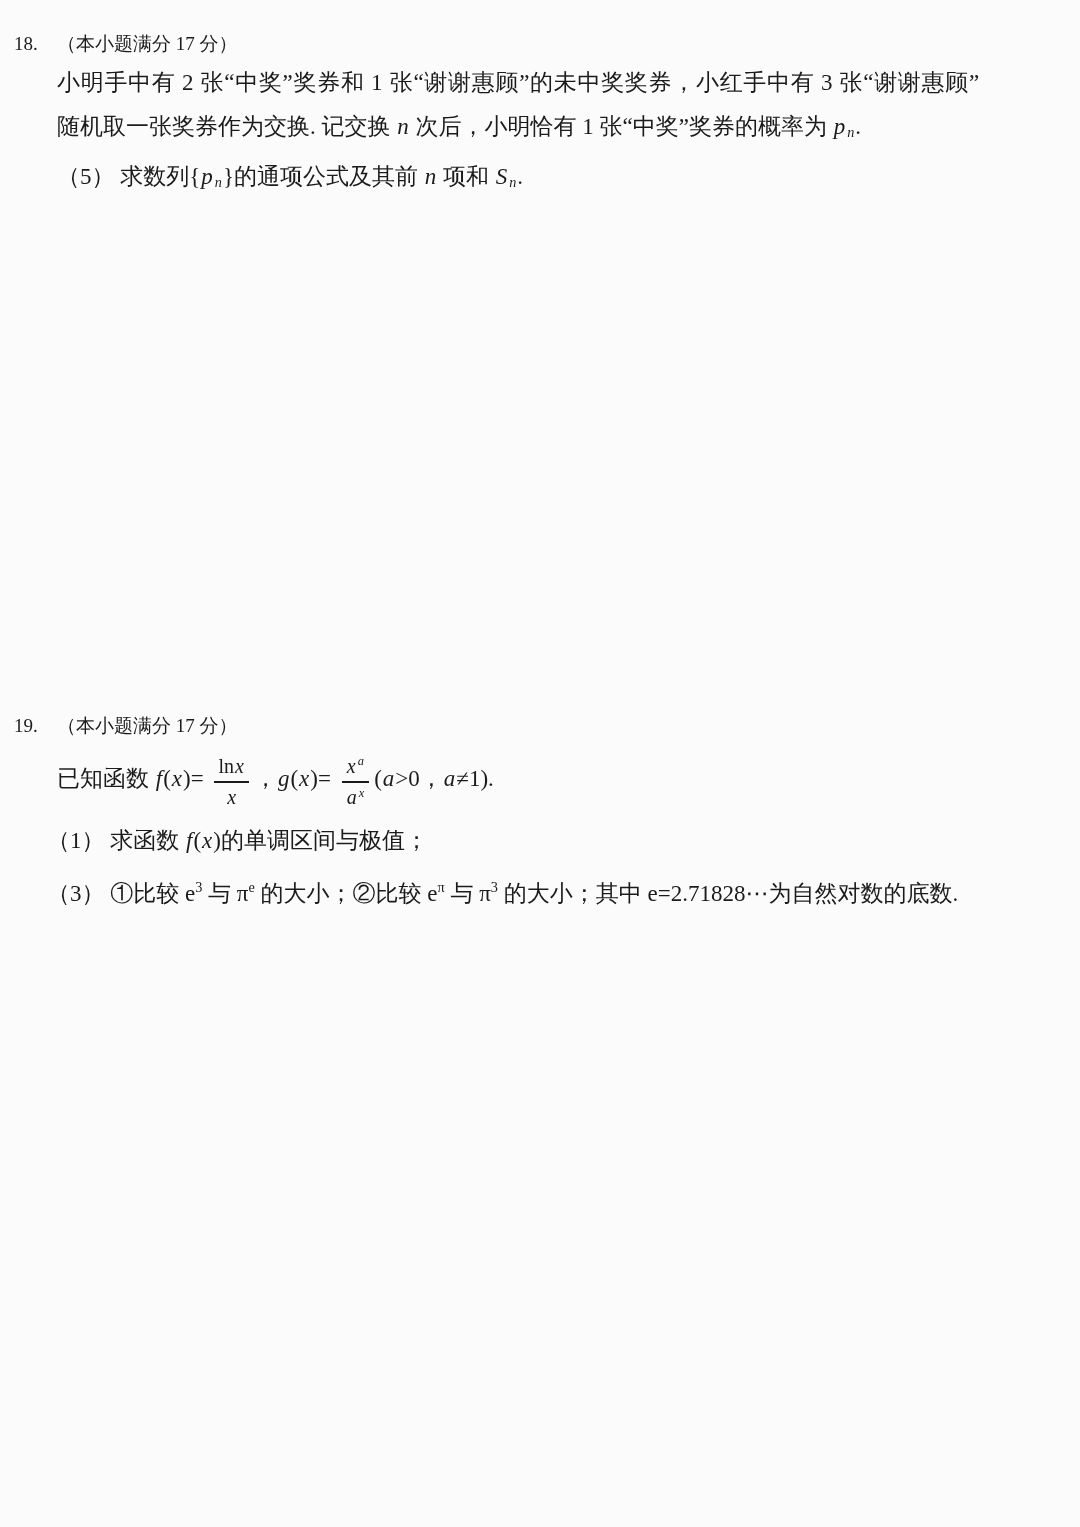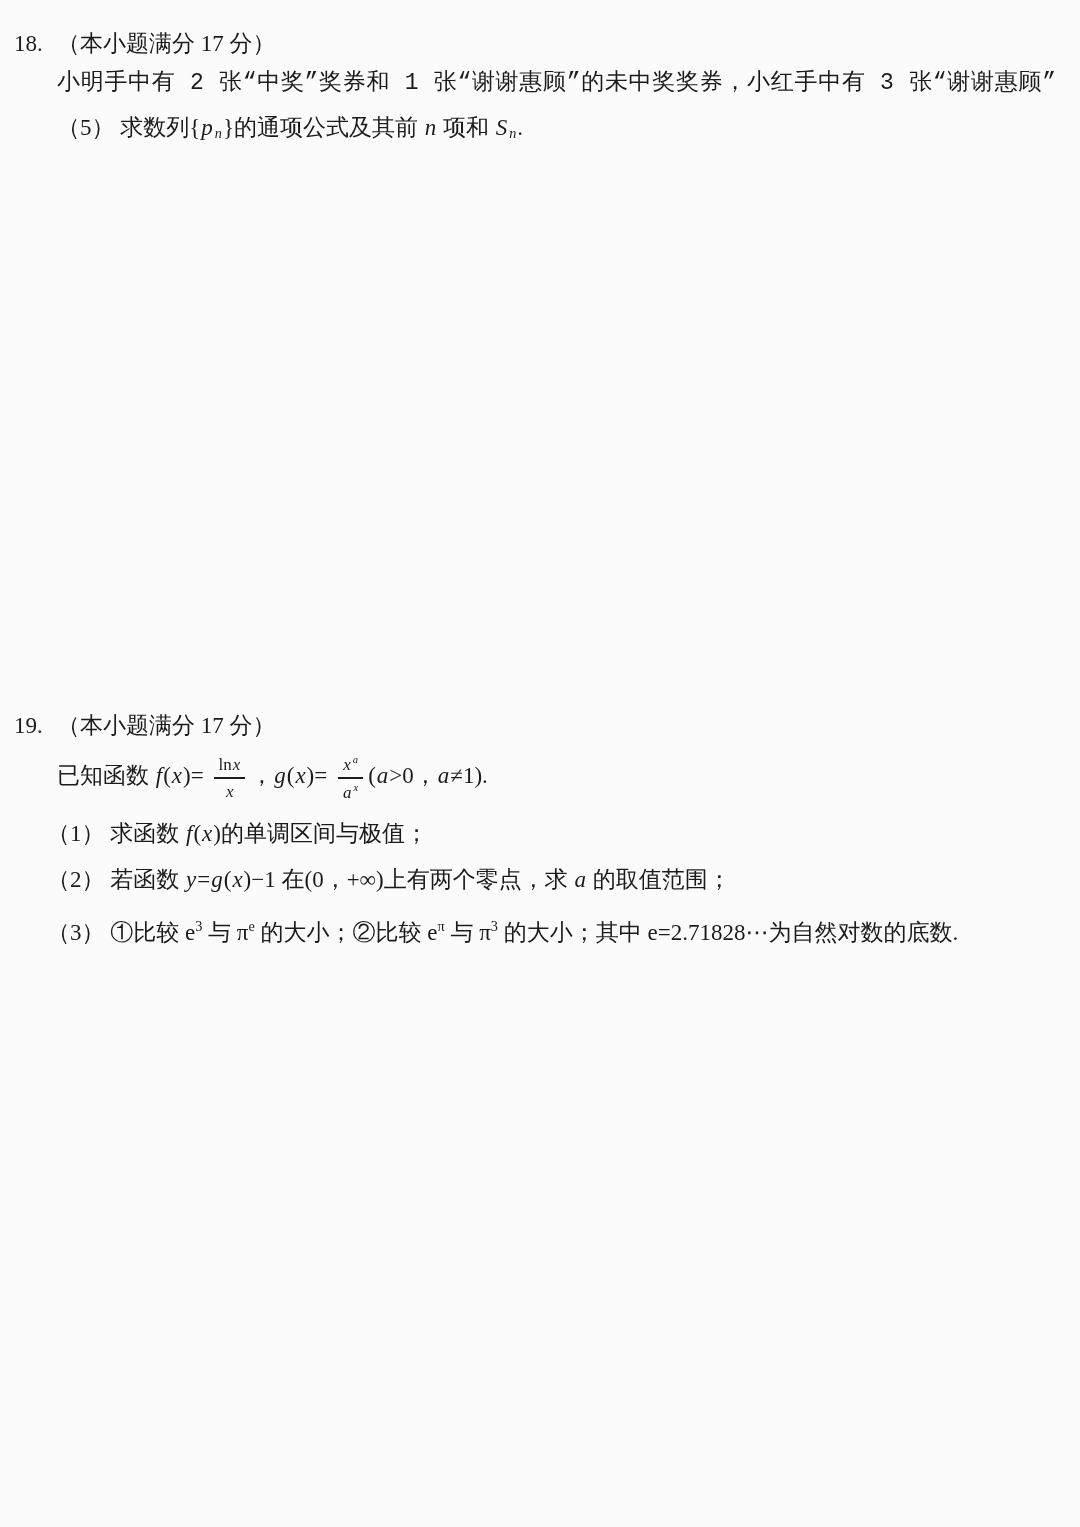--- a/index.html
+++ b/index.html
@@ -19,50 +19,50 @@
     width:1080px;height:1527px;
   }
   .problem{
     position:absolute;left:0;width:1080px;
   }
   #p18{top:28px;}
   #p19{top:710px;}
   .q-header{
     position:relative;
     padding-left:57px;
-    font-size:23px;
+    font-size:19px;
     line-height:32px;
     white-space:nowrap;
   }
   .q-number{
     position:absolute;left:14px;top:0;
   }
   .q-line{
     padding-left:57px;
     font-size:23px;
     line-height:30px;
     white-space:nowrap;
   }
-  .q-line.first{margin-top:8px;font-family:Liberation Mono, monospace;}
+  .q-line.first{margin-top:8px;}
   .q-line.body{margin-top:14px;}
   .q-line.sub18{margin-top:15px;}
   .q-line.sub19{margin-top:16px;padding-left:47px;}
   .q-line.formula{margin-top:10px;}
   .q-line.stretch{letter-spacing:0.7px;}
   
   .seg-txt{}
   .seg-var{font-style:italic;padding:0 1px;}
   .seg-sup{font-size:0.62em;vertical-align:0.62em;}
   .seg-sub{font-size:0.62em;vertical-align:-0.22em;}
   .frac{
     display:inline-block;
     vertical-align:middle;
     text-align:center;
     margin:0 5px;
-    font-size:17px;
+    font-size:20px;
     line-height:1.15;
   }
   .frac .fnum{
     display:block;
     padding:2px 4px 3px;
     border-bottom:2px solid var(--ink);
   }
   .frac .fden{
     display:block;
     padding:3px 4px 1px;
@@ -72,27 +72,27 @@
 <body>
 
 <div class="page">
 
   <section class="problem" id="p18">
     <div class="q-header">
       <span class="q-number">18.</span>
       <span class="q-score">（本小题满分 17 分）</span>
     </div>
     <div class="q-line first stretch"><span class="seg-txt">小明手中有 2 张“中奖”奖券和 1 张“谢谢惠顾”的未中奖奖券，小红手中有 3 张“谢谢惠顾”</span></div>
+    <div class="q-line body"><span class="seg-txt">随机取一张奖券作为交换. 记交换 </span><span class="seg-var">n</span><span class="seg-txt"> 次后，小明恰有 1 张“中奖”奖券的概率为 </span><span class="seg-var">p</span><span class="seg-sub"><span class="seg-var">n</span></span><span class="seg-txt">.</span></div>
     <div class="q-line sub18"><span class="seg-txt">（5） 求数列{</span><span class="seg-var">p</span><span class="seg-sub"><span class="seg-var">n</span></span><span class="seg-txt">}的通项公式及其前 </span><span class="seg-var">n</span><span class="seg-txt"> 项和 </span><span class="seg-var">S</span><span class="seg-sub"><span class="seg-var">n</span></span><span class="seg-txt">.</span></div>
   </section>
 
   <section class="problem" id="p19">
     <div class="q-header">
       <span class="q-number">19.</span>
       <span class="q-score">（本小题满分 17 分）</span>
     </div>
     <div class="q-line formula"><span class="seg-txt">已知函数 </span><span class="seg-var">f</span><span class="seg-txt">(</span><span class="seg-var">x</span><span class="seg-txt">)= </span><span class="frac"><span class="fnum"><span class="seg-txt">ln</span><span class="seg-var">x</span></span><span class="fden"><span class="seg-var">x</span></span></span><span class="seg-txt">，</span><span class="seg-var">g</span><span class="seg-txt">(</span><span class="seg-var">x</span><span class="seg-txt">)= </span><span class="frac"><span class="fnum"><span class="seg-var">x</span><span class="seg-sup"><span class="seg-var">a</span></span></span><span class="fden"><span class="seg-var">a</span><span class="seg-sup"><span class="seg-var">x</span></span></span></span><span class="seg-txt">(</span><span class="seg-var">a</span><span class="seg-txt">&gt;0，</span><span class="seg-var">a</span><span class="seg-txt">≠1).</span></div>
     <div class="q-line sub19"><span class="seg-txt">（1） 求函数 </span><span class="seg-var">f</span><span class="seg-txt">(</span><span class="seg-var">x</span><span class="seg-txt">)的单调区间与极值；</span></div>
-    <div class="q-line sub19"><span class="seg-txt">（2） 若函数 </span><span class="seg-var">y</span><span class="seg-txt">=</span><span class="seg-var">g</span><span class="seg-txt">(</span><span class="seg-var">x</span><span class="seg-txt">)−1 在(0，+∞)上有两个零点，求 </span><span class="seg-var">a</span><span class="seg-txt"> 的取值范围；</span></div>
     <div class="q-line sub19"><span class="seg-txt">（3） ①比较 e</span><span class="seg-sup"><span class="seg-txt">3</span></span><span class="seg-txt"> 与 π</span><span class="seg-sup"><span class="seg-txt">e</span></span><span class="seg-txt"> 的大小；②比较 e</span><span class="seg-sup"><span class="seg-txt">π</span></span><span class="seg-txt"> 与 π</span><span class="seg-sup"><span class="seg-txt">3</span></span><span class="seg-txt"> 的大小；其中 e=2.71828⋯为自然对数的底数.</span></div>
   </section>
 
 </div>
 
 </body></html>

